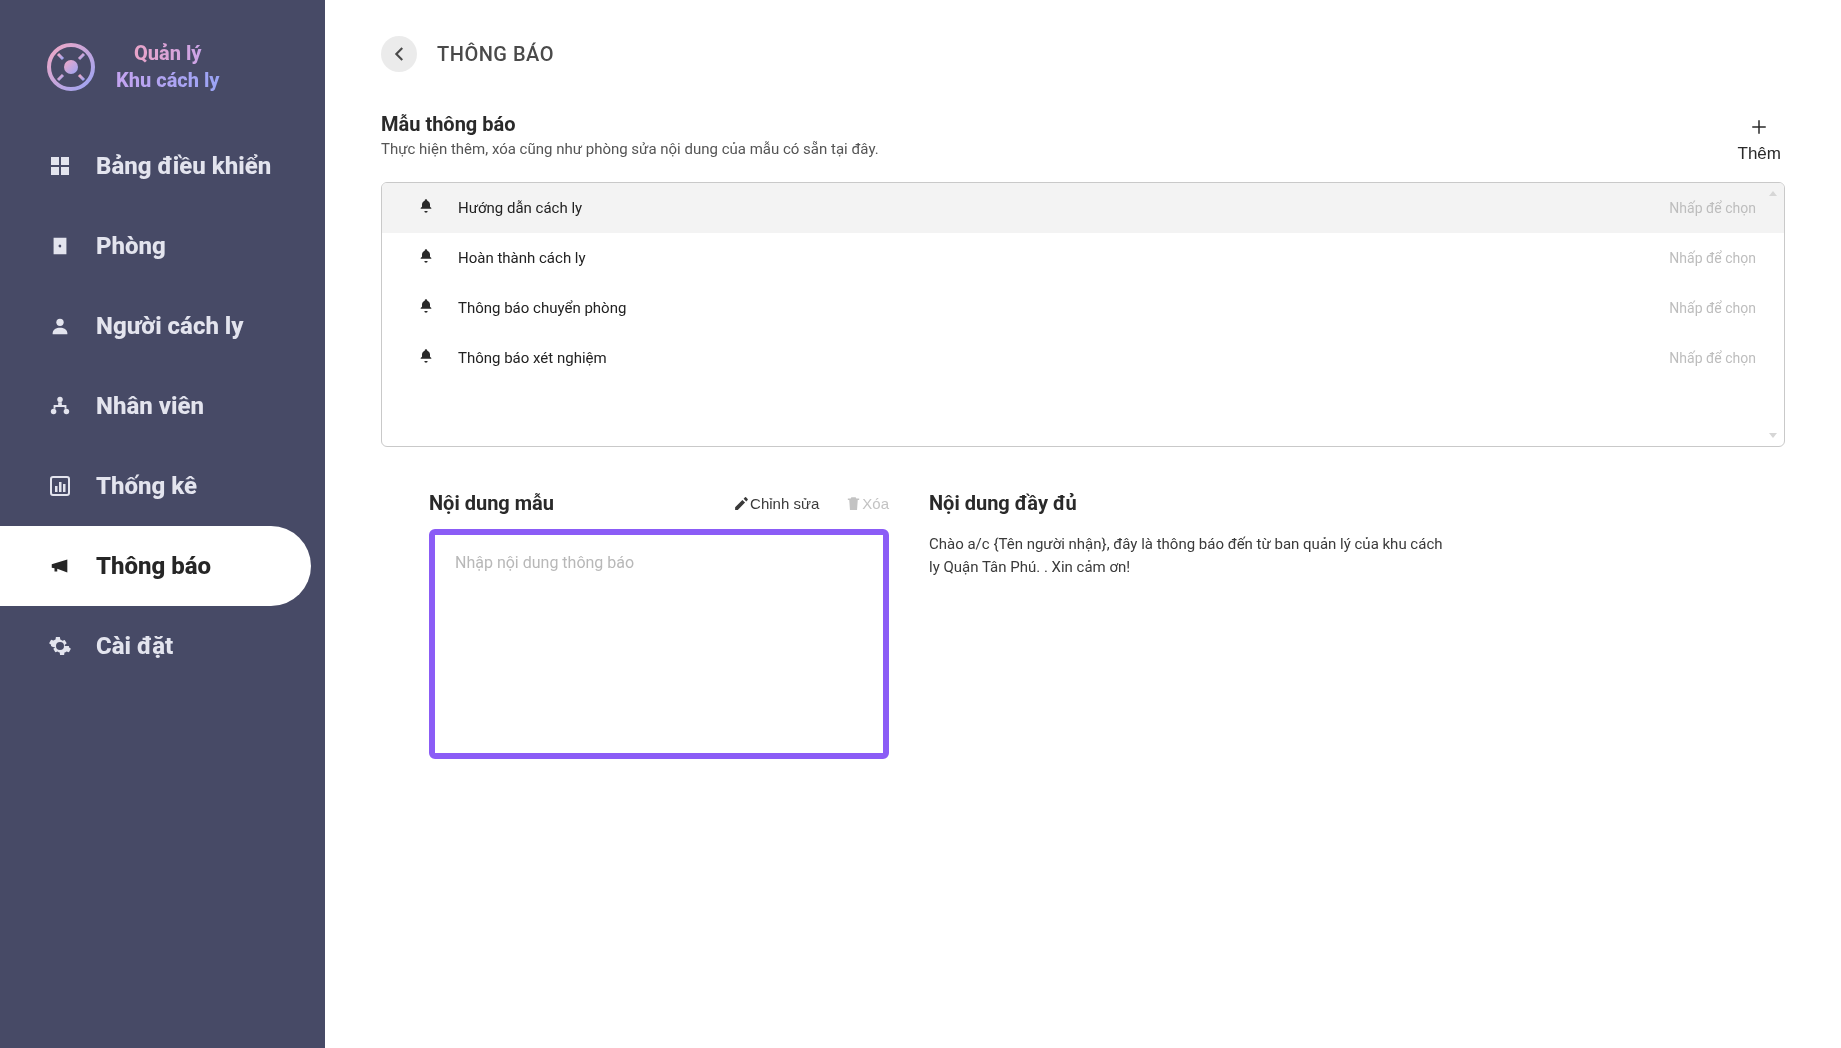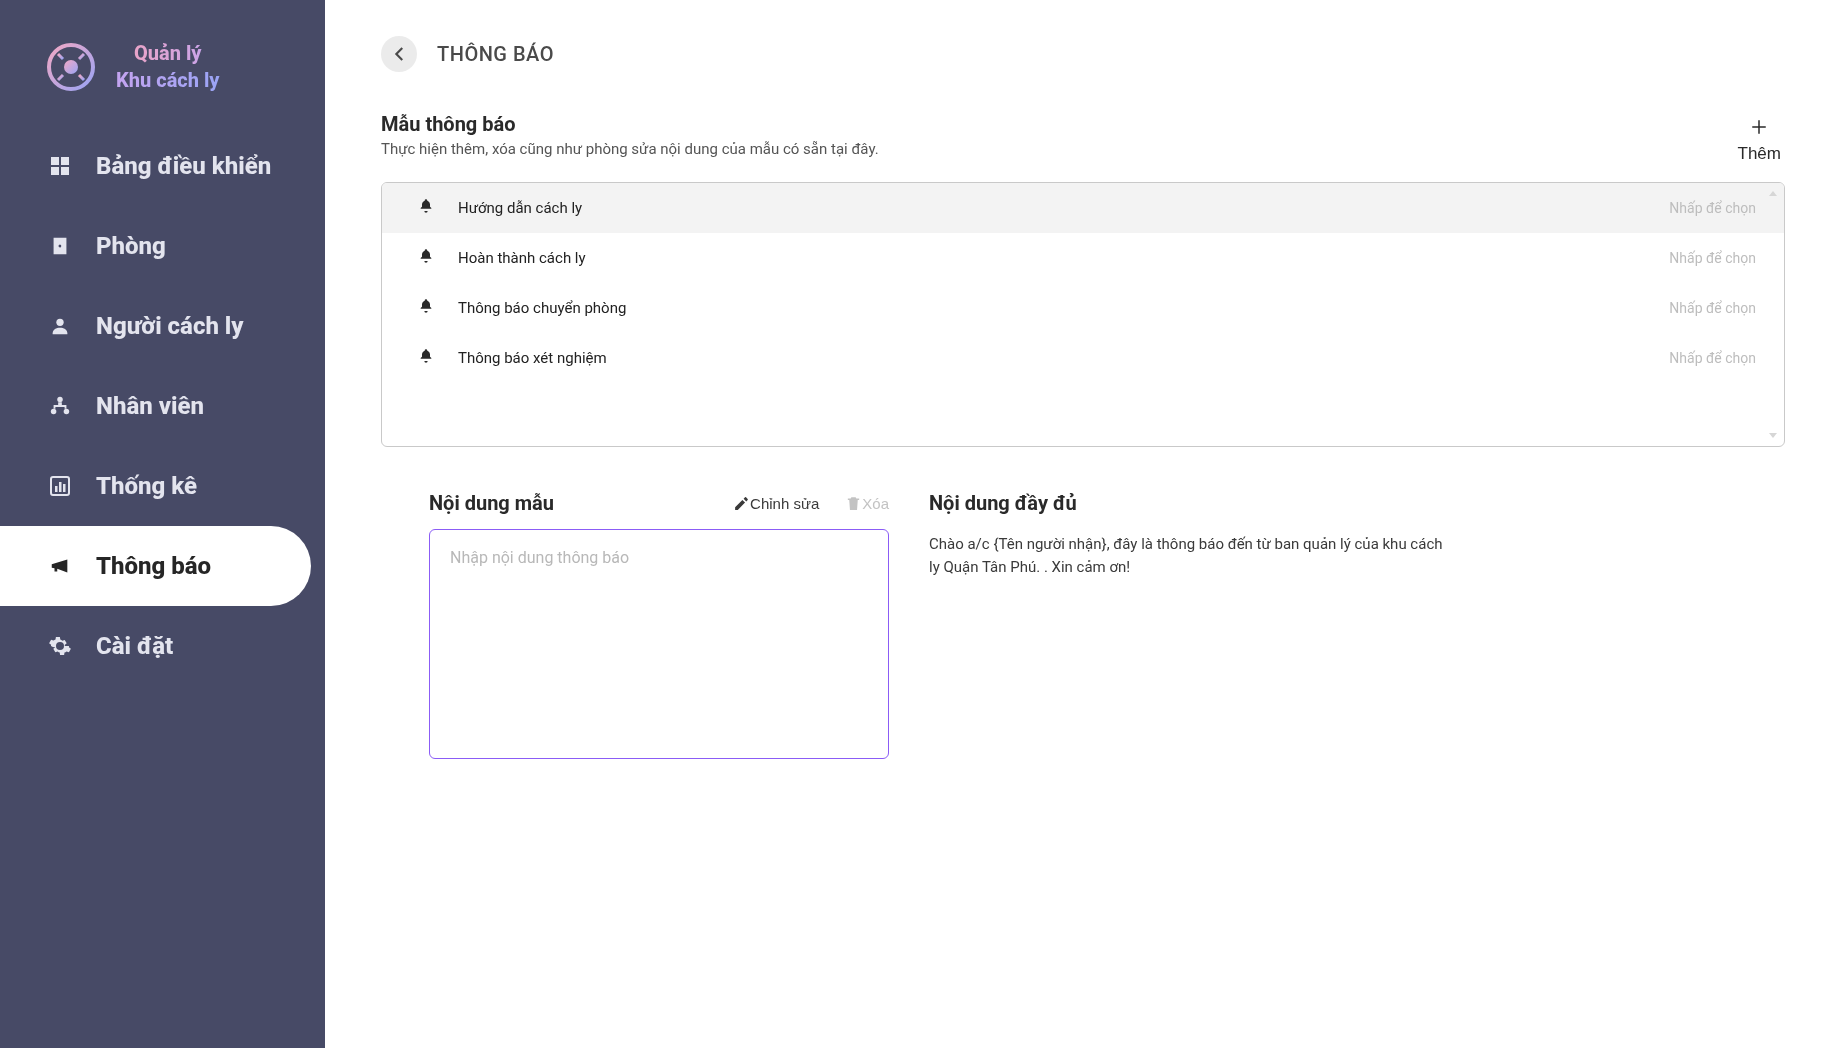--- a/index.html
+++ b/index.html
@@ -166,21 +166,21 @@
   .actions{ display:flex; gap:26px; }
   .action-btn{
     display:flex;align-items:center;gap:0;background:none;border:none;
     font-size:15px;color:#3a3a3a;cursor:pointer;
   }
   .action-btn.disabled{ color:#c3c3c3; cursor:default;}
   .action-btn svg{width:17px;height:17px;fill:currentColor;}
 
   .textarea {
     width:100%; height:230px; resize:none;
-    border:1px solid #8b5cf6; border-radius:6px;
+    border:6px solid #8b5cf6; border-radius:6px;
     padding:18px 20px; font-size:16px; font-family:inherit;
     color:#2a2a2a;
   }
   .textarea::placeholder{ color:#b8b8b8; }
 
   .full-title{ font-size:20px;font-weight:700;color:#2a2a2a;margin-bottom:18px;}
   .full-body { font-size:15px;color:#3a3a3a;line-height:1.55; max-width:520px;}
 
 </style>
 </head>

